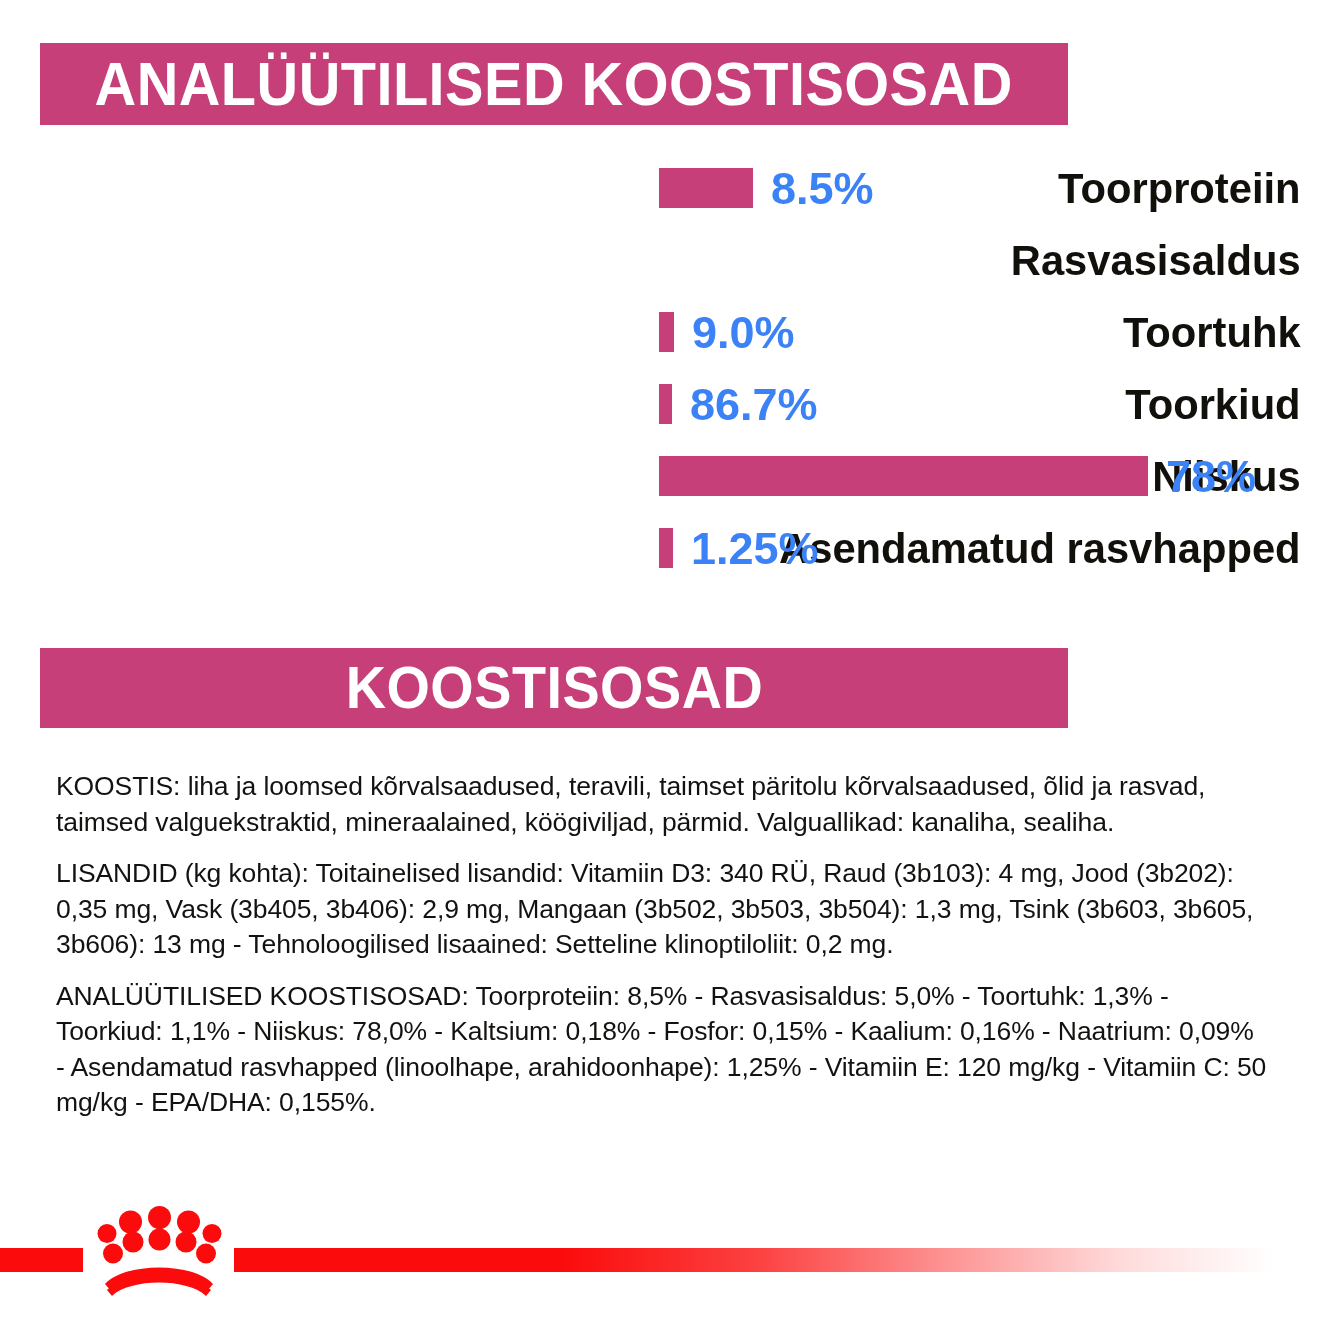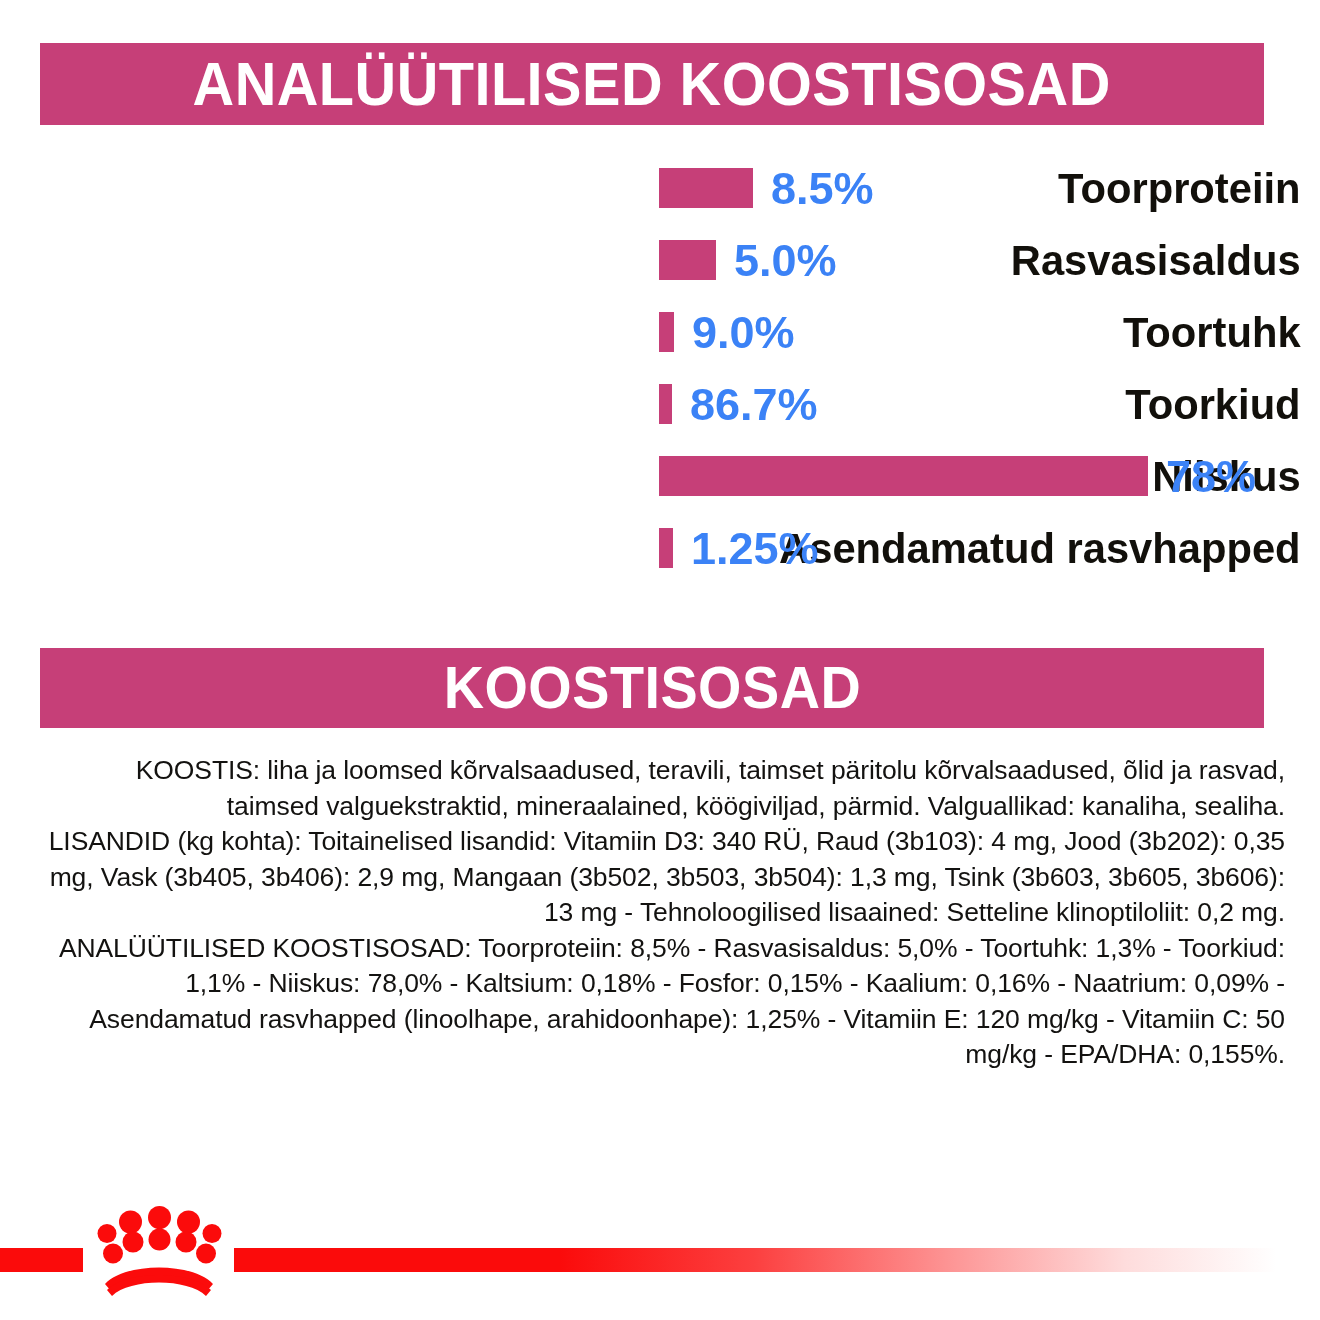--- a/index.html
+++ b/index.html
@@ -19,21 +19,21 @@
     position: relative;
     width: 1320px;
     height: 1320px;
     box-sizing: border-box;
   }
 
   
   .banner {
     position: absolute;
     left: 40px;
-    width: 1224px;
+    width: 1028px;
     background: #C63F78;
     display: flex;
     align-items: center;
     justify-content: center;
   }
   .banner-text {
     color: #ffffff;
     font-family: "Liberation Sans Narrow", "Liberation Sans", sans-serif;
     font-weight: bold;
     letter-spacing: 0.5px;
@@ -116,23 +116,22 @@
     top: 753px;
     left: 40px;
     width: 1245px;
     font-size: 26.5px;
     line-height: 35.5px;
     color: #131210;
     font-family: "Liberation Sans Narrow", "Liberation Sans", sans-serif;
     letter-spacing: -0.1px;
   }
   .composition-body p {
-    margin: 0;
+    margin: 16px;
     padding: 0;
-    text-align: right;
   }
 
   
   .footer {
     position: absolute;
     left: 0;
     bottom: 0;
     width: 1320px;
     height: 128px;
   }
@@ -173,24 +172,20 @@
     <div class="chart-row">
       <span class="chart-label">Toorproteiin</span>
       <span class="chart-bar-wrap">
         <span class="chart-bar" style="width:94px;"></span>
         <span class="chart-value">8.5%</span>
       </span>
     </div>
 
     <div class="chart-row">
       <span class="chart-label">Rasvasisaldus</span>
-      <span class="chart-bar-wrap">
-        <span class="chart-bar" style="width:57px;"></span>
-        <span class="chart-value">5.0%</span>
-      </span>
     </div>
 
     <div class="chart-row">
       <span class="chart-label">Toortuhk</span>
       <span class="chart-bar-wrap">
         <span class="chart-bar" style="width:15px;"></span>
         <span class="chart-value">9.0%</span>
       </span>
     </div>
 

